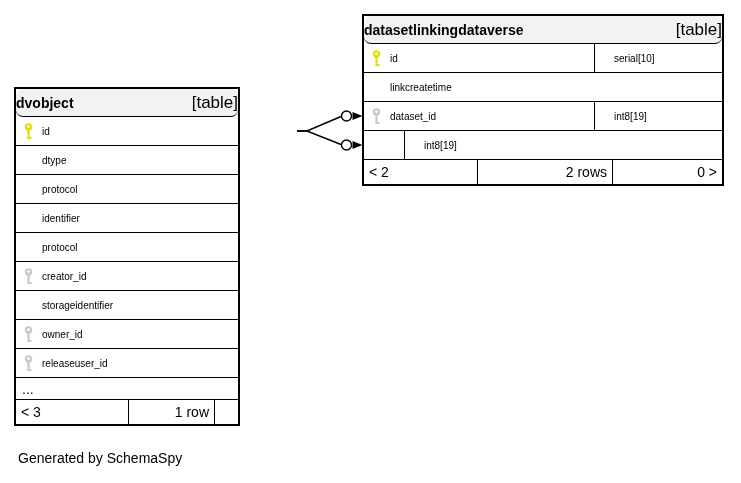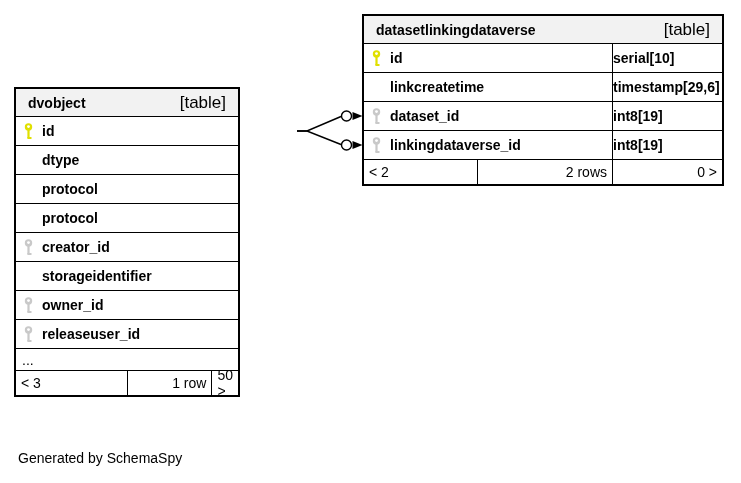--- a/index.html
+++ b/index.html
@@ -9,33 +9,33 @@
   }
   .canvas{position:absolute;inset:0;}
   
   .tbl{
     position:absolute;background:#fff;border:2px solid #000;box-sizing:border-box;
     z-index:1;
   }
   .tbl-header{
     display:flex;justify-content:space-between;align-items:center;
     height:27px;border-bottom:1px solid #000;
-    background:var(--header-bg,#f2f2f2);padding:0 12px;
+    background:var(--header-bg,#f2f2f2);padding:0 0;border-radius:7px;
   }
   .tbl-name{font-weight:bold;font-size:14px;line-height:1;}
   .tbl-badge{font-size:17px;line-height:1;}
   .tbl-row{
     display:flex;align-items:stretch;height:28px;
-    border-bottom:1px solid #000;font-size:14px;background:#fff;font-weight:bold;
+    border-bottom:1px solid #000;font-size:10px;background:#fff;
   }
   .name-cell{flex:1;display:flex;align-items:center;min-width:0;}
   .key-slot{width:19px;margin-left:7px;flex:none;display:flex;align-items:center;}
   .type-cell{
-    width:110px;flex:none;border-left:1px solid #000;box-sizing:border-box;
-    display:flex;align-items:center;padding-left:0;margin-left:40px;
+    width:128px;flex:none;border-left:1px solid #000;box-sizing:border-box;
+    display:flex;align-items:center;padding-left:19px;margin-left:40px;
   }
   .ellipsis-row{height:21px;display:flex;align-items:center;
     border-bottom:1px solid #000;font-size:14px;padding-left:6px;}
   .tbl-footer{display:flex;align-items:stretch;height:24px;font-size:14px;}
   .fcell{display:flex;align-items:center;box-sizing:border-box;padding:0 5px;}
   .fcell.c1{border-right:1px solid #000;}
   .fcell.c2{border-right:1px solid #000;justify-content:flex-end;}
   .fcell.c3{flex:1;justify-content:flex-end;}
   #tbl-dvobject .fcell.c1{width:113px;}
   #tbl-dvobject .fcell.c2{width:86px;}
@@ -106,20 +106,26 @@
     </div>
     <div class="tbl-row">
       <span class="name-cell">
           <span class="key-slot"></span>
         <span>protocol</span>
         </span>
     </div>
     <div class="tbl-row">
       <span class="name-cell">
           <span class="key-slot"></span>
+        <span>identifier</span>
+        </span>
+    </div>
+    <div class="tbl-row">
+      <span class="name-cell">
+          <span class="key-slot"></span>
         <span>protocol</span>
         </span>
     </div>
     <div class="tbl-row">
       <span class="name-cell">
         <span class="key-slot">
             <svg class="key-icon fk" width="11" height="17" viewBox="0 0 11 17">
               <use href="#key-shape"></use>
             </svg>
           </span>
@@ -152,21 +158,20 @@
         <span>releaseuser_id</span>
       </span>
     </div>
     <div class="ellipsis-row">
       <span>...</span>
     </div>
 
     <div class="tbl-footer">
       <span class="fcell c1">&lt; 3</span>
       <span class="fcell c2">1 row</span>
-      <span class="fcell c3">50 &gt;</span>
     </div>
   </div>
 
   <div class="tbl" id="tbl-dlv" style="left:362px;top:14px;width:362px;">
     <div class="tbl-header">
       <span class="tbl-name">datasetlinkingdataverse</span>
       <span class="tbl-badge">[table]</span>
     </div>
 
     <div class="tbl-row">
@@ -178,42 +183,33 @@
           </span>
         <span>id</span>
       </span>
       <span class="type-cell">serial[10]</span>
     </div>
     <div class="tbl-row">
       <span class="name-cell">
           <span class="key-slot"></span>
         <span>linkcreatetime</span>
         </span>
-      <span class="type-cell">timestamp[29,6]</span>
     </div>
     <div class="tbl-row">
       <span class="name-cell">
         <span class="key-slot">
             <svg class="key-icon fk" width="11" height="17" viewBox="0 0 11 17">
               <use href="#key-shape"></use>
             </svg>
           </span>
         <span>dataset_id</span>
       </span>
       <span class="type-cell">int8[19]</span>
     </div>
     <div class="tbl-row">
-      <span class="name-cell">
-        <span class="key-slot">
-            <svg class="key-icon fk" width="11" height="17" viewBox="0 0 11 17">
-              <use href="#key-shape"></use>
-            </svg>
-          </span>
-        <span>linkingdataverse_id</span>
-      </span>
       <span class="type-cell">int8[19]</span>
     </div>
 
     <div class="tbl-footer">
       <span class="fcell c1">&lt; 2</span>
       <span class="fcell c2">2 rows</span>
       <span class="fcell c3">0 &gt;</span>
     </div>
   </div>
 

